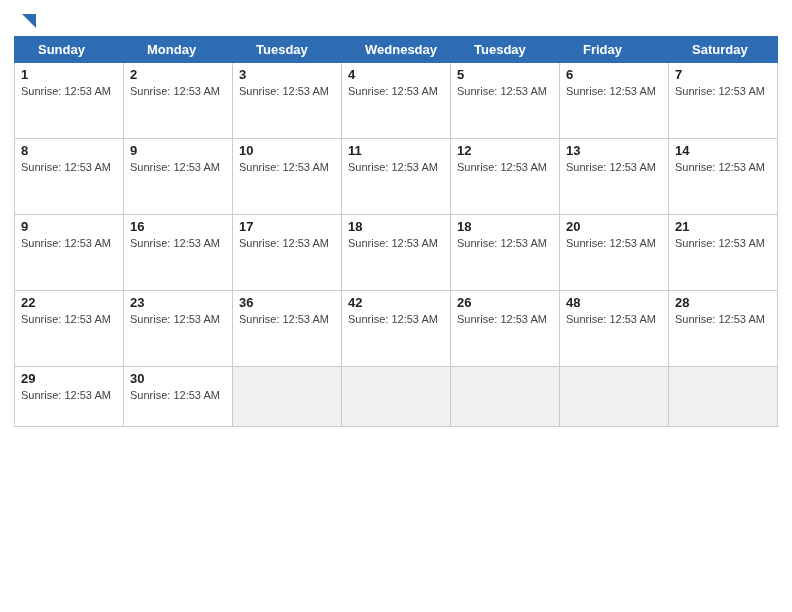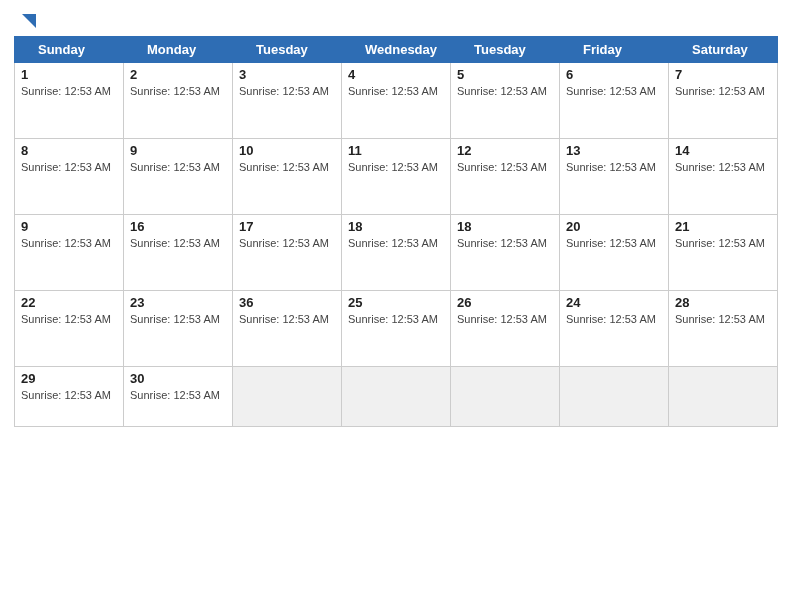--- a/index.html
+++ b/index.html
@@ -183,23 +183,23 @@
           <td><span class="day-number">17</span><span class="sunrise-text">Sunrise: 12:53 AM</span></td>
           <td><span class="day-number">18</span><span class="sunrise-text">Sunrise: 12:53 AM</span></td>
           <td><span class="day-number">18</span><span class="sunrise-text">Sunrise: 12:53 AM</span></td>
           <td><span class="day-number">20</span><span class="sunrise-text">Sunrise: 12:53 AM</span></td>
           <td><span class="day-number">21</span><span class="sunrise-text">Sunrise: 12:53 AM</span></td>
         </tr>
         <tr>
           <td><span class="day-number">22</span><span class="sunrise-text">Sunrise: 12:53 AM</span></td>
           <td><span class="day-number">23</span><span class="sunrise-text">Sunrise: 12:53 AM</span></td>
           <td><span class="day-number">36</span><span class="sunrise-text">Sunrise: 12:53 AM</span></td>
-          <td><span class="day-number">25</span><span class="sunrise-text">Sunrise: 12:53 AM</span></td>
+          <td><span class="day-number">42</span><span class="sunrise-text">Sunrise: 12:53 AM</span></td>
           <td><span class="day-number">26</span><span class="sunrise-text">Sunrise: 12:53 AM</span></td>
-          <td><span class="day-number">24</span><span class="sunrise-text">Sunrise: 12:53 AM</span></td>
+          <td><span class="day-number">48</span><span class="sunrise-text">Sunrise: 12:53 AM</span></td>
           <td><span class="day-number">28</span><span class="sunrise-text">Sunrise: 12:53 AM</span></td>
         </tr>
         <tr>
           <td><span class="day-number">29</span><span class="sunrise-text">Sunrise: 12:53 AM</span></td>
           <td><span class="day-number">30</span><span class="sunrise-text">Sunrise: 12:53 AM</span></td>
           <td class="empty"></td>
           <td class="empty"></td>
           <td class="empty"></td>
           <td class="empty"></td>
           <td class="empty"></td>

